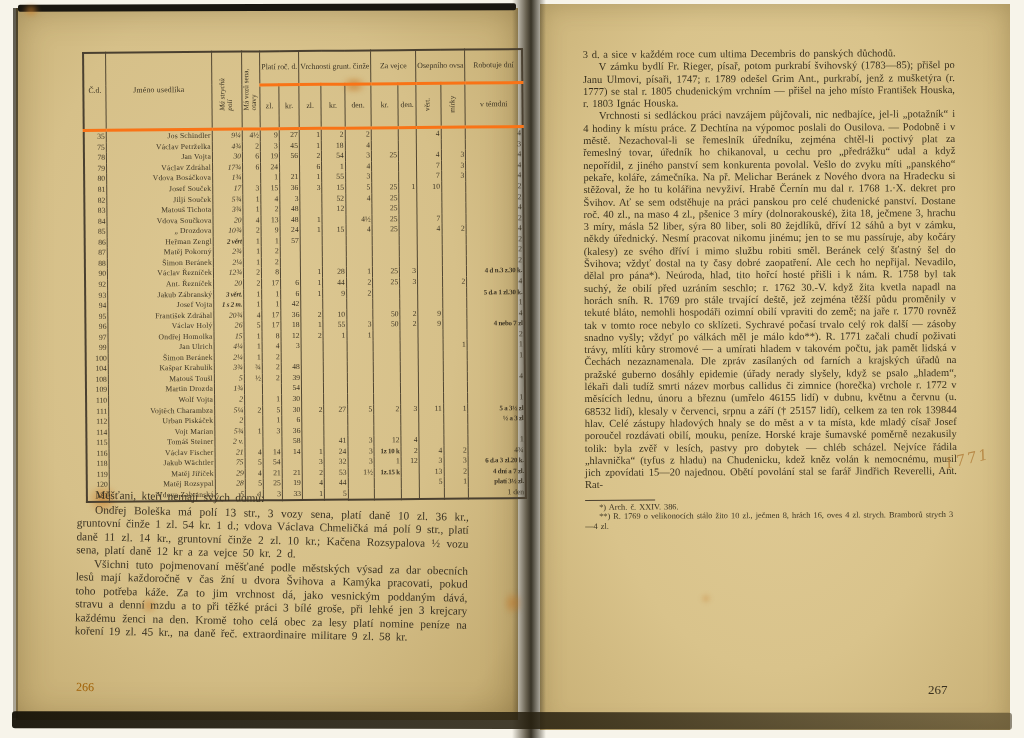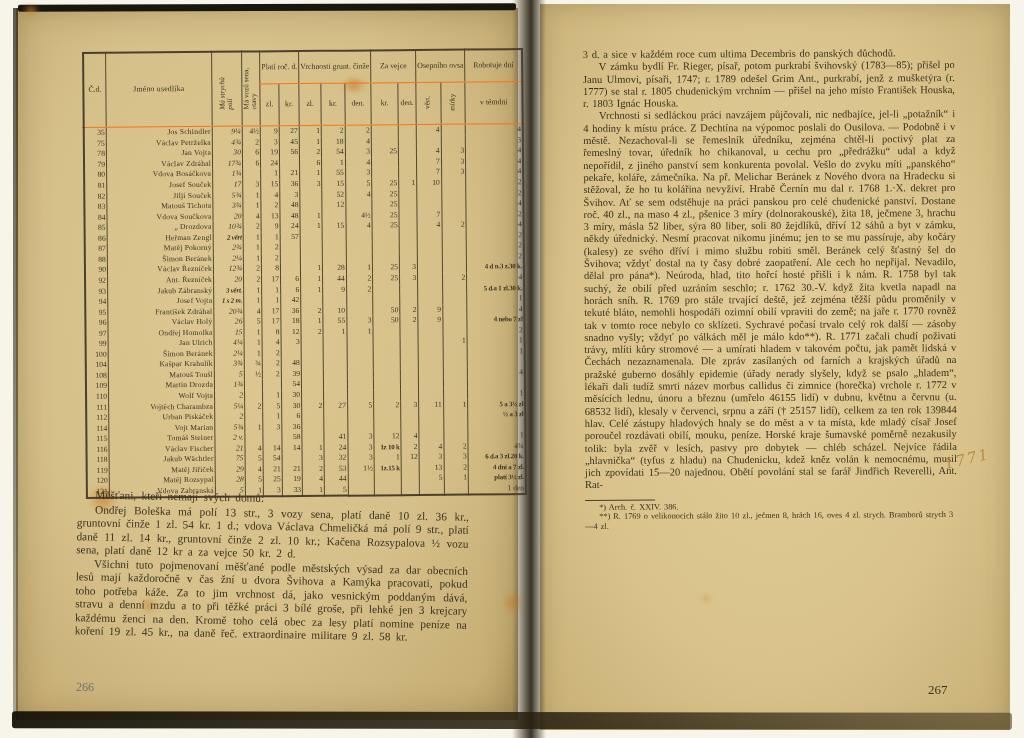--- a/index.html
+++ b/index.html
@@ -46,21 +46,21 @@
   .s6{left:700px;top:594px;width:12px;height:9px;background:radial-gradient(circle,rgba(196,116,34,.4),rgba(196,116,34,0) 70%);}
   
   .table-wrap{position:absolute;left:84px;top:50px;transform:rotate(-.5deg);}
   table.census{border-collapse:collapse;color:#3b3323;border:2px solid #4a4030;}
   .census th,.census td{
     border-left:1px solid #514632;padding:0 1px;white-space:nowrap;
     font-size:7.6px;line-height:10.55px;height:10.55px;text-align:right;
     font-weight:normal;
   }
   .census thead th{
-    border-bottom:1px solid #f97316;text-align:center;vertical-align:middle;
+    border-bottom:3px solid #f97316;text-align:center;vertical-align:middle;
     height:auto;line-height:1.1;font-size:7.8px;padding:11px 1px;
   }
   .census thead .grp{font-size:7.8px;}
   .rot{
     display:inline-block;writing-mode:vertical-rl;transform:rotate(180deg);
     white-space:normal;font-size:7.2px;line-height:1.05;max-height:44px;text-align:left;
   }
   .c-num{width:19px;padding-right:2px;}
   .c-name{width:103px;text-align:left;font-size:8px;padding-left:3px;letter-spacing:.2px;}
   .c-strychu{width:27px;text-align:center;font-style:italic;}
@@ -71,21 +71,21 @@
   .c-osep_vert{width:12px;text-align:center;} .c-osep_mirky{width:12px;text-align:center;}
   .c-robotuje{width:54px;text-align:left;padding-left:2px;}
   td.bold-cell{font-weight:bold;font-size:6.9px;letter-spacing:-.2px;}
   
   .left-text{
     position:absolute;left:76px;top:492px;width:392px;transform:rotate(1.1deg);
     color:#3b3323;font-size:11.3px;line-height:13.5px;text-align:justify;word-spacing:2.5px;
   }
   .left-text p{margin:0;text-indent:18px;}
   .left-text .heading{margin-bottom:1px;}
-  .pagenum-left{position:absolute;left:76px;top:680px;color:#737373;font-size:12px;transform:rotate(1deg);}
+  .pagenum-left{position:absolute;left:76px;top:680px;color:#a16207;font-size:12px;transform:rotate(1deg);}
   
   .right-text{
     position:absolute;left:584px;top:48px;width:372px;transform:rotate(-.3deg);
     color:#39311f;font-size:10.5px;line-height:12.3px;text-align:justify;word-spacing:1px;
   }
   .right-text p{margin:0;text-indent:16px;}
   .right-text p.cont{text-indent:0;}
   .footnote-rule{width:70px;border:none;border-top:1px solid #4a4030;margin:8px 0 2px 0;}
   .footnotes{font-size:8.3px;line-height:9.6px;text-align:left;word-spacing:1px;}
   .footnotes div{text-indent:14px;}

